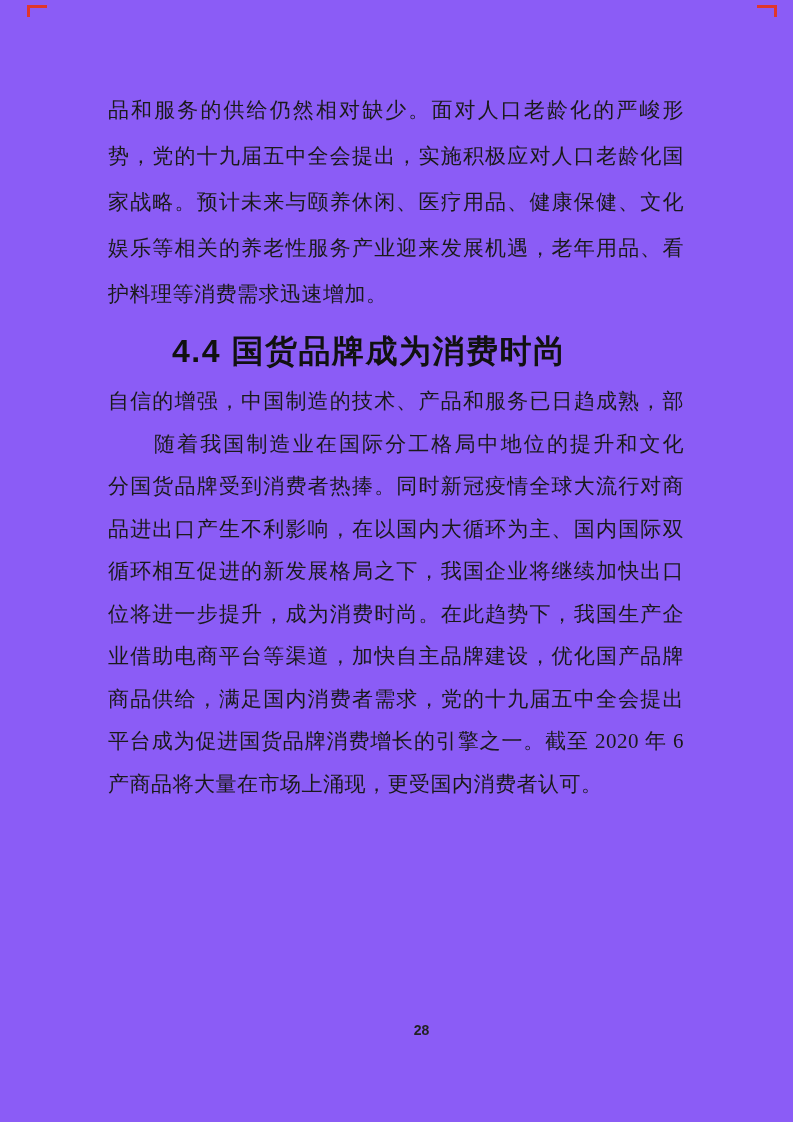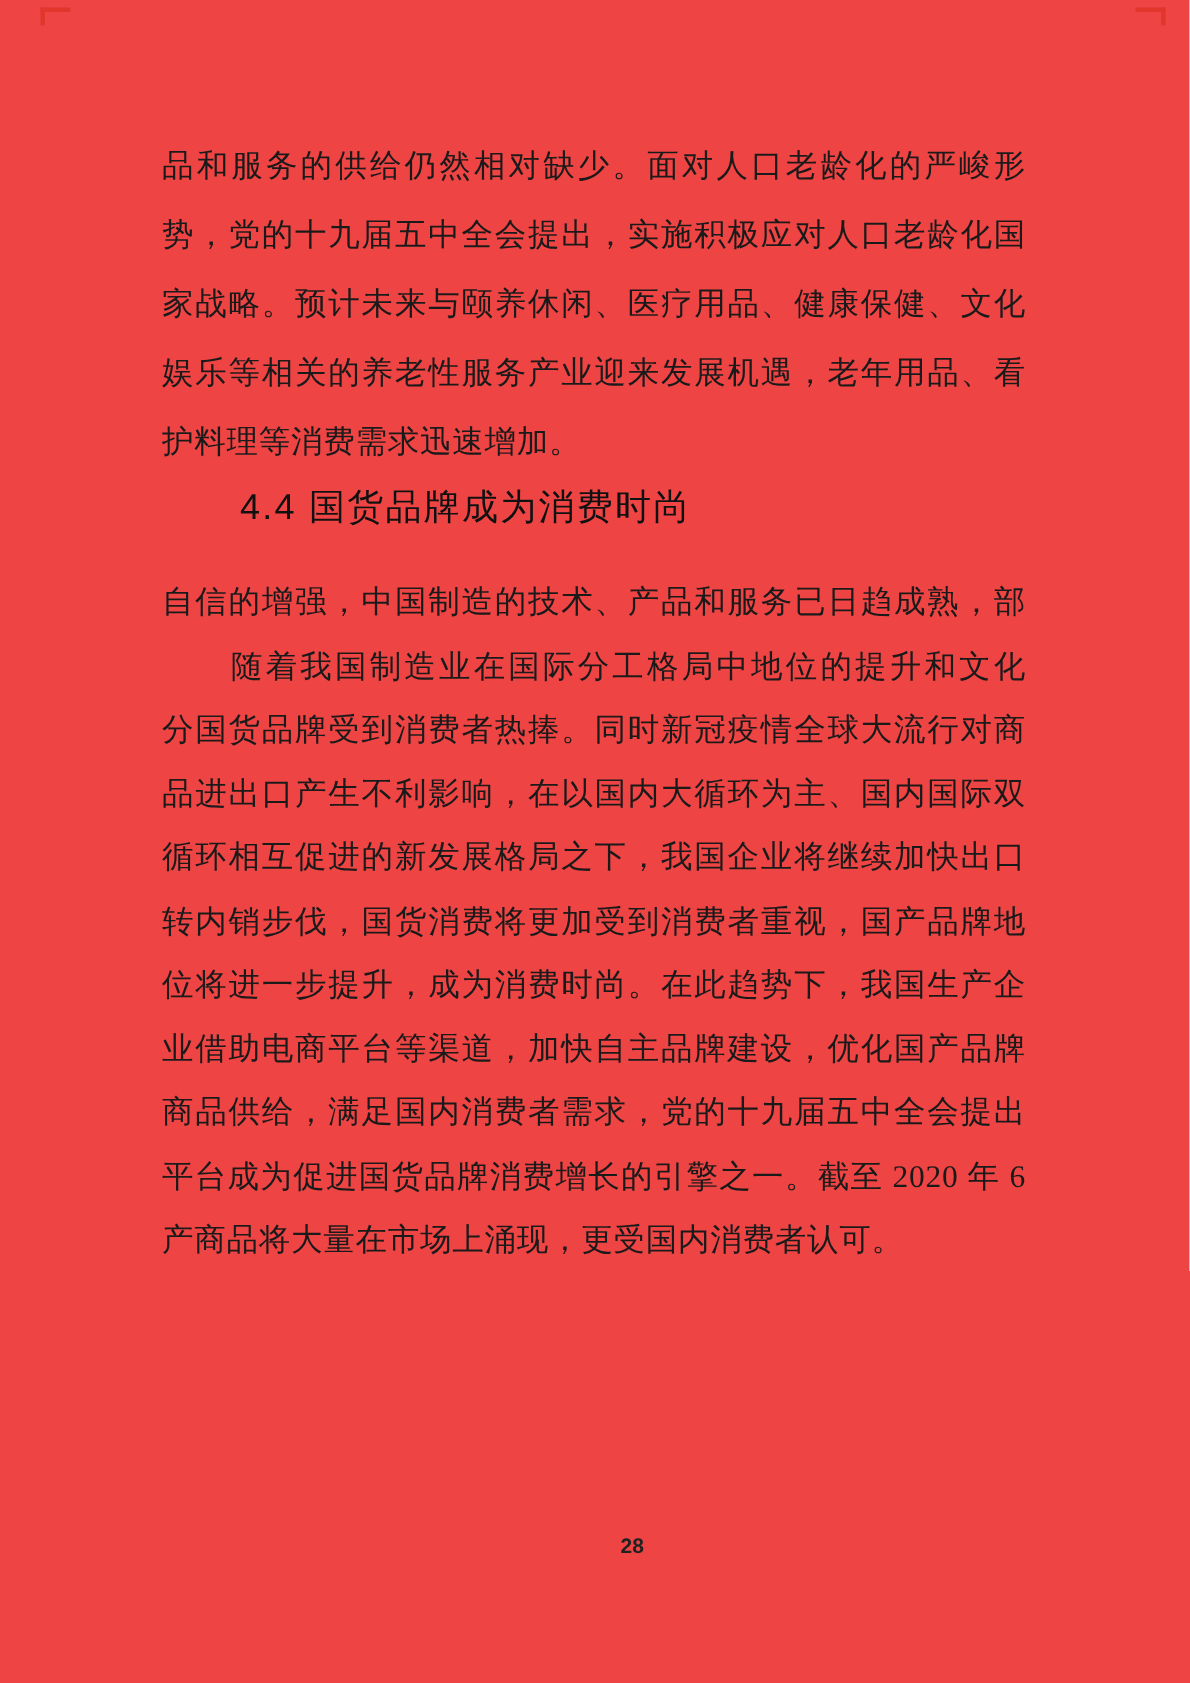--- a/index.html
+++ b/index.html
@@ -1,20 +1,20 @@
 <!DOCTYPE html>
 <html lang="zh"><head>
 <meta charset="utf-8">
 <style>
   html, body { margin: 0; padding: 0; background: #ffffff; }
   .page {
     position: relative;
     width: 793px;
     height: 1122px;
-    background: #ef4444;
+    background: #8b5cf6;
     overflow: hidden;
     font-family: "Liberation Serif", "DejaVu Serif", serif;
     color: #1a1a1a;
   }
   
   .corner-mark {
     position: absolute;
     top: 5px;
     width: 17px;
     height: 9px;
@@ -41,24 +41,24 @@
     text-align-last: justify;
     text-justify: inter-character;
   }
   .line.last { text-align: center; text-align-last: left; }
   .line.indent { text-indent: 46px; }
 
   .heading {
     position: absolute;
     left: 160px;
     top: 322px;
-    margin: 0;
+    margin: 12px;
     font-family: "Liberation Sans", "DejaVu Sans", sans-serif;
-    font-size: 24px;
-    font-weight: normal;
+    font-size: 32px;
+    font-weight: bold;
     line-height: 34px;
     letter-spacing: 1.5px;
     color: #111111;
     white-space: nowrap;
   }
 
   .footer {
     position: absolute;
     left: 0;
     top: 1022px;
@@ -88,21 +88,20 @@
   </div>
 
   <h2 class="heading">4.4 国货品牌成为消费时尚</h2>
 
   <div class="para para2">
     <div class="line j">自信的增强，中国制造的技术、产品和服务已日趋成熟，部</div>
     <div class="line j indent">随着我国制造业在国际分工格局中地位的提升和文化</div>
     <div class="line j">分国货品牌受到消费者热捧。同时新冠疫情全球大流行对商</div>
     <div class="line j">品进出口产生不利影响，在以国内大循环为主、国内国际双</div>
     <div class="line j">循环相互促进的新发展格局之下，我国企业将继续加快出口</div>
-    <div class="line j">转内销步伐，国货消费将更加受到消费者重视，国产品牌地</div>
     <div class="line j">位将进一步提升，成为消费时尚。在此趋势下，我国生产企</div>
     <div class="line j">业借助电商平台等渠道，加快自主品牌建设，优化国产品牌</div>
     <div class="line j">商品供给，满足国内消费者需求，党的十九届五中全会提出</div>
     <div class="line j">平台成为促进国货品牌消费增长的引擎之一。截至 2020 年 6</div>
     <div class="line last">产商品将大量在市场上涌现，更受国内消费者认可。</div>
   </div>
 
   <div class="footer">28</div>
 
 </div>

